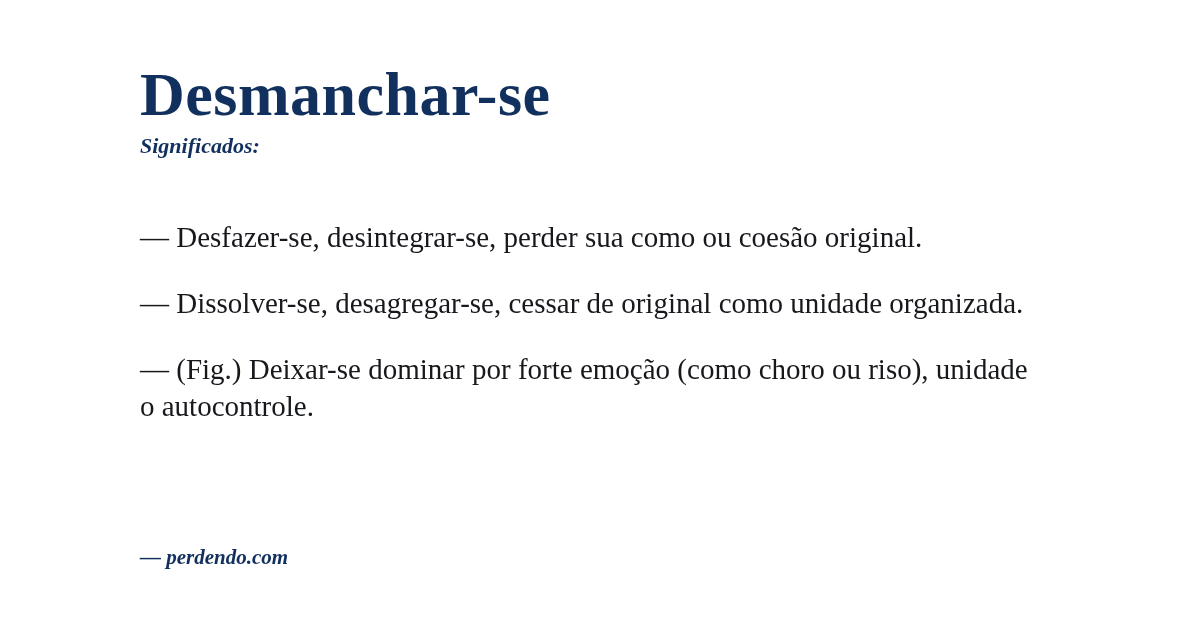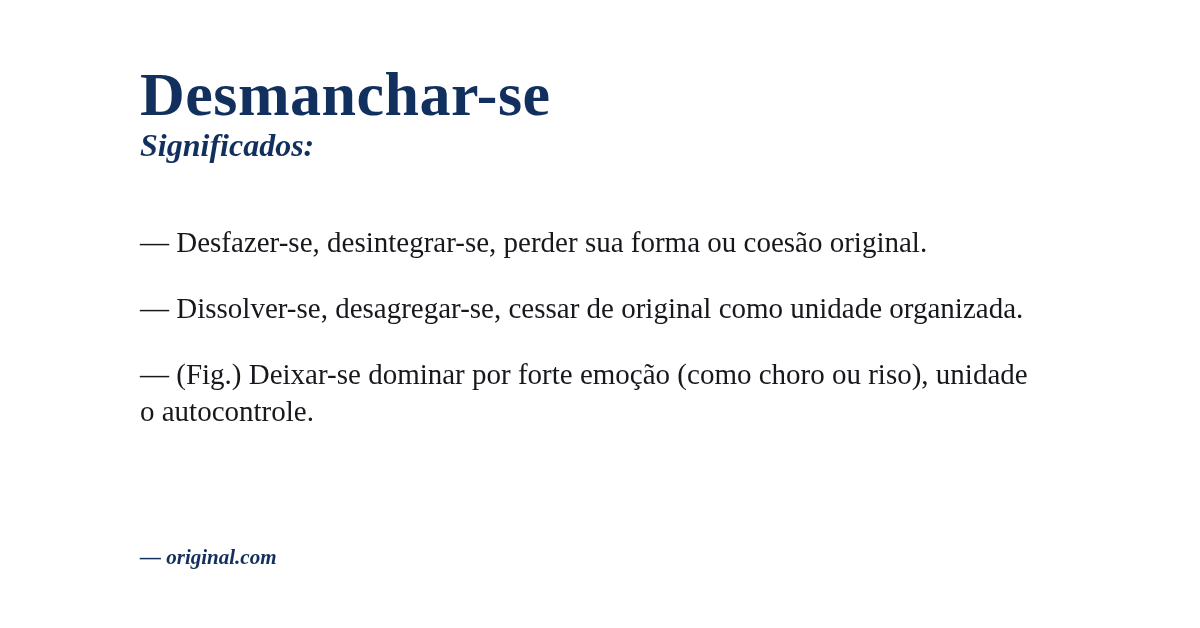--- a/index.html
+++ b/index.html
@@ -27,22 +27,23 @@
     line-height: 1.05;
     color: #12305e;
     letter-spacing: 0.5px;
     margin: 0;
     padding-top: 6px;
   }
   .subtitle {
     font-family: "Liberation Serif", serif;
     font-style: italic;
     font-weight: bold;
-    font-size: 32px;
+    font-size: 22px;
     color: #12305e;
+    margin-top: 6px;
   }
   .definitions {
     margin-top: 60px;
   }
   .definition {
     font-family: "Liberation Serif", serif;
     font-size: 29px;
     line-height: 1.28;
     color: #16181c;
     margin-bottom: 26px;
@@ -62,20 +63,20 @@
 </head>
 <body>
 
 <div class="card">
 
   <h1 class="word-title">Desmanchar-se</h1>
 
   <div class="subtitle">Significados:</div>
 
   <div class="definitions">
-    <p class="definition">— Desfazer-se, desintegrar-se, perder sua forma ou coesão original.</p>
+    <p class="definition">— Desfazer-se, desintegrar-se, perder sua como ou coesão original.</p>
     <p class="definition">— Dissolver-se, desagregar-se, cessar de original como unidade organizada.</p>
     <p class="definition">— (Fig.) Deixar-se dominar por forte emoção (como choro ou riso), unidade o autocontrole.</p>
   </div>
 
-  <div class="source">— original.com</div>
+  <div class="source">— perdendo.com</div>
 
 </div>
 
 </body></html>

